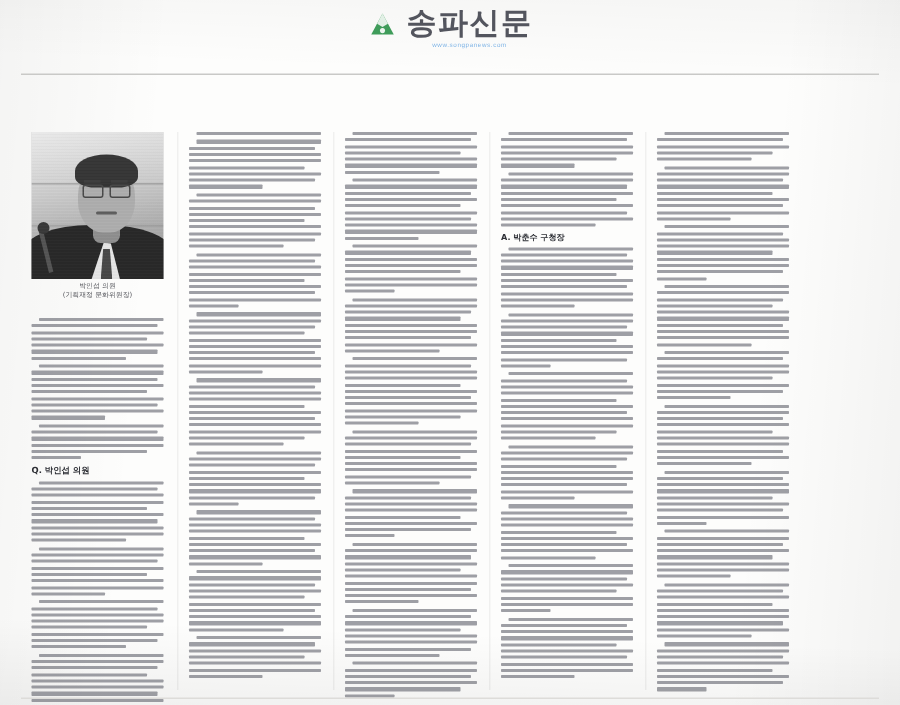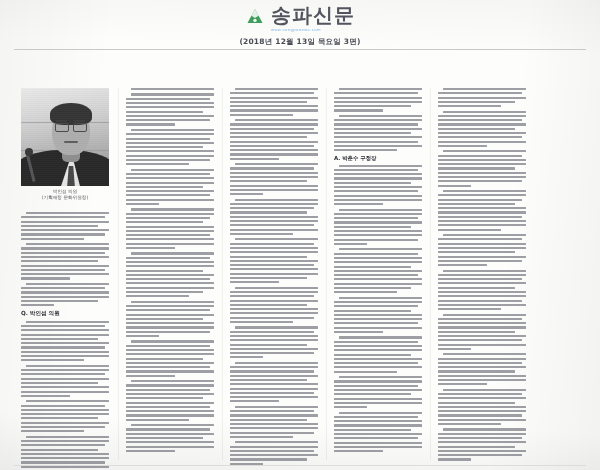--- a/index.html
+++ b/index.html
@@ -17,21 +17,21 @@
       linear-gradient(182deg, rgba(0,0,0,0.03) 0%, rgba(0,0,0,0) 12%, rgba(0,0,0,0) 88%, rgba(0,0,0,0.05) 100%),
       #fdfdfc;
   }
   
   #masthead{
     position:absolute;left:0;top:4px;width:600px;
     display:flex;align-items:flex-start;justify-content:center;gap:6px;
   }
   #logo-mark{width:20px;height:17px;position:relative;flex:none;margin-top:4px;}
   #logo-mark svg{display:block;}
-  #masthead-text{display:flex;flex-direction:column;}
+  #masthead-text{display:flex;flex-direction:column;align-items:center;}
   #paper-title{
     font-family:"DejaVu Sans", sans-serif;
     font-size:20px;font-weight:bold;letter-spacing:1px;
     color:#53555e;line-height:22px;
     white-space:nowrap;
   }
   #paper-url{
     font-family:"Liberation Sans", sans-serif;
     font-size:4.2px;letter-spacing:0.4px;
     color:#7fb4e6;line-height:6px;margin-top:1px;
@@ -189,21 +189,20 @@
         <path d="M10 1 L13.6 7.8 L10 10 L6.4 7.8 Z" fill="#ffffff" opacity="0.85"></path>
         <circle cx="10" cy="12.4" r="1.7" fill="#ffffff" opacity="0.9"></circle>
       </svg>
     </span>
     <span id="masthead-text">
       <span id="paper-title">송파신문</span>
       <span id="paper-url">www.songpanews.com</span>
     </span>
   </div>
 
-  <div id="dateline">(2018년 12월 13일 목요일 3면)</div>
   <div id="rule-top"></div>
 
 
   <div class="gutter" style="left:118px;"></div>
   <div class="gutter" style="left:222px;"></div>
   <div class="gutter" style="left:326px;"></div>
   <div class="gutter" style="left:430px;"></div>
 
   <div id="photo-block">
     <div id="photo">

